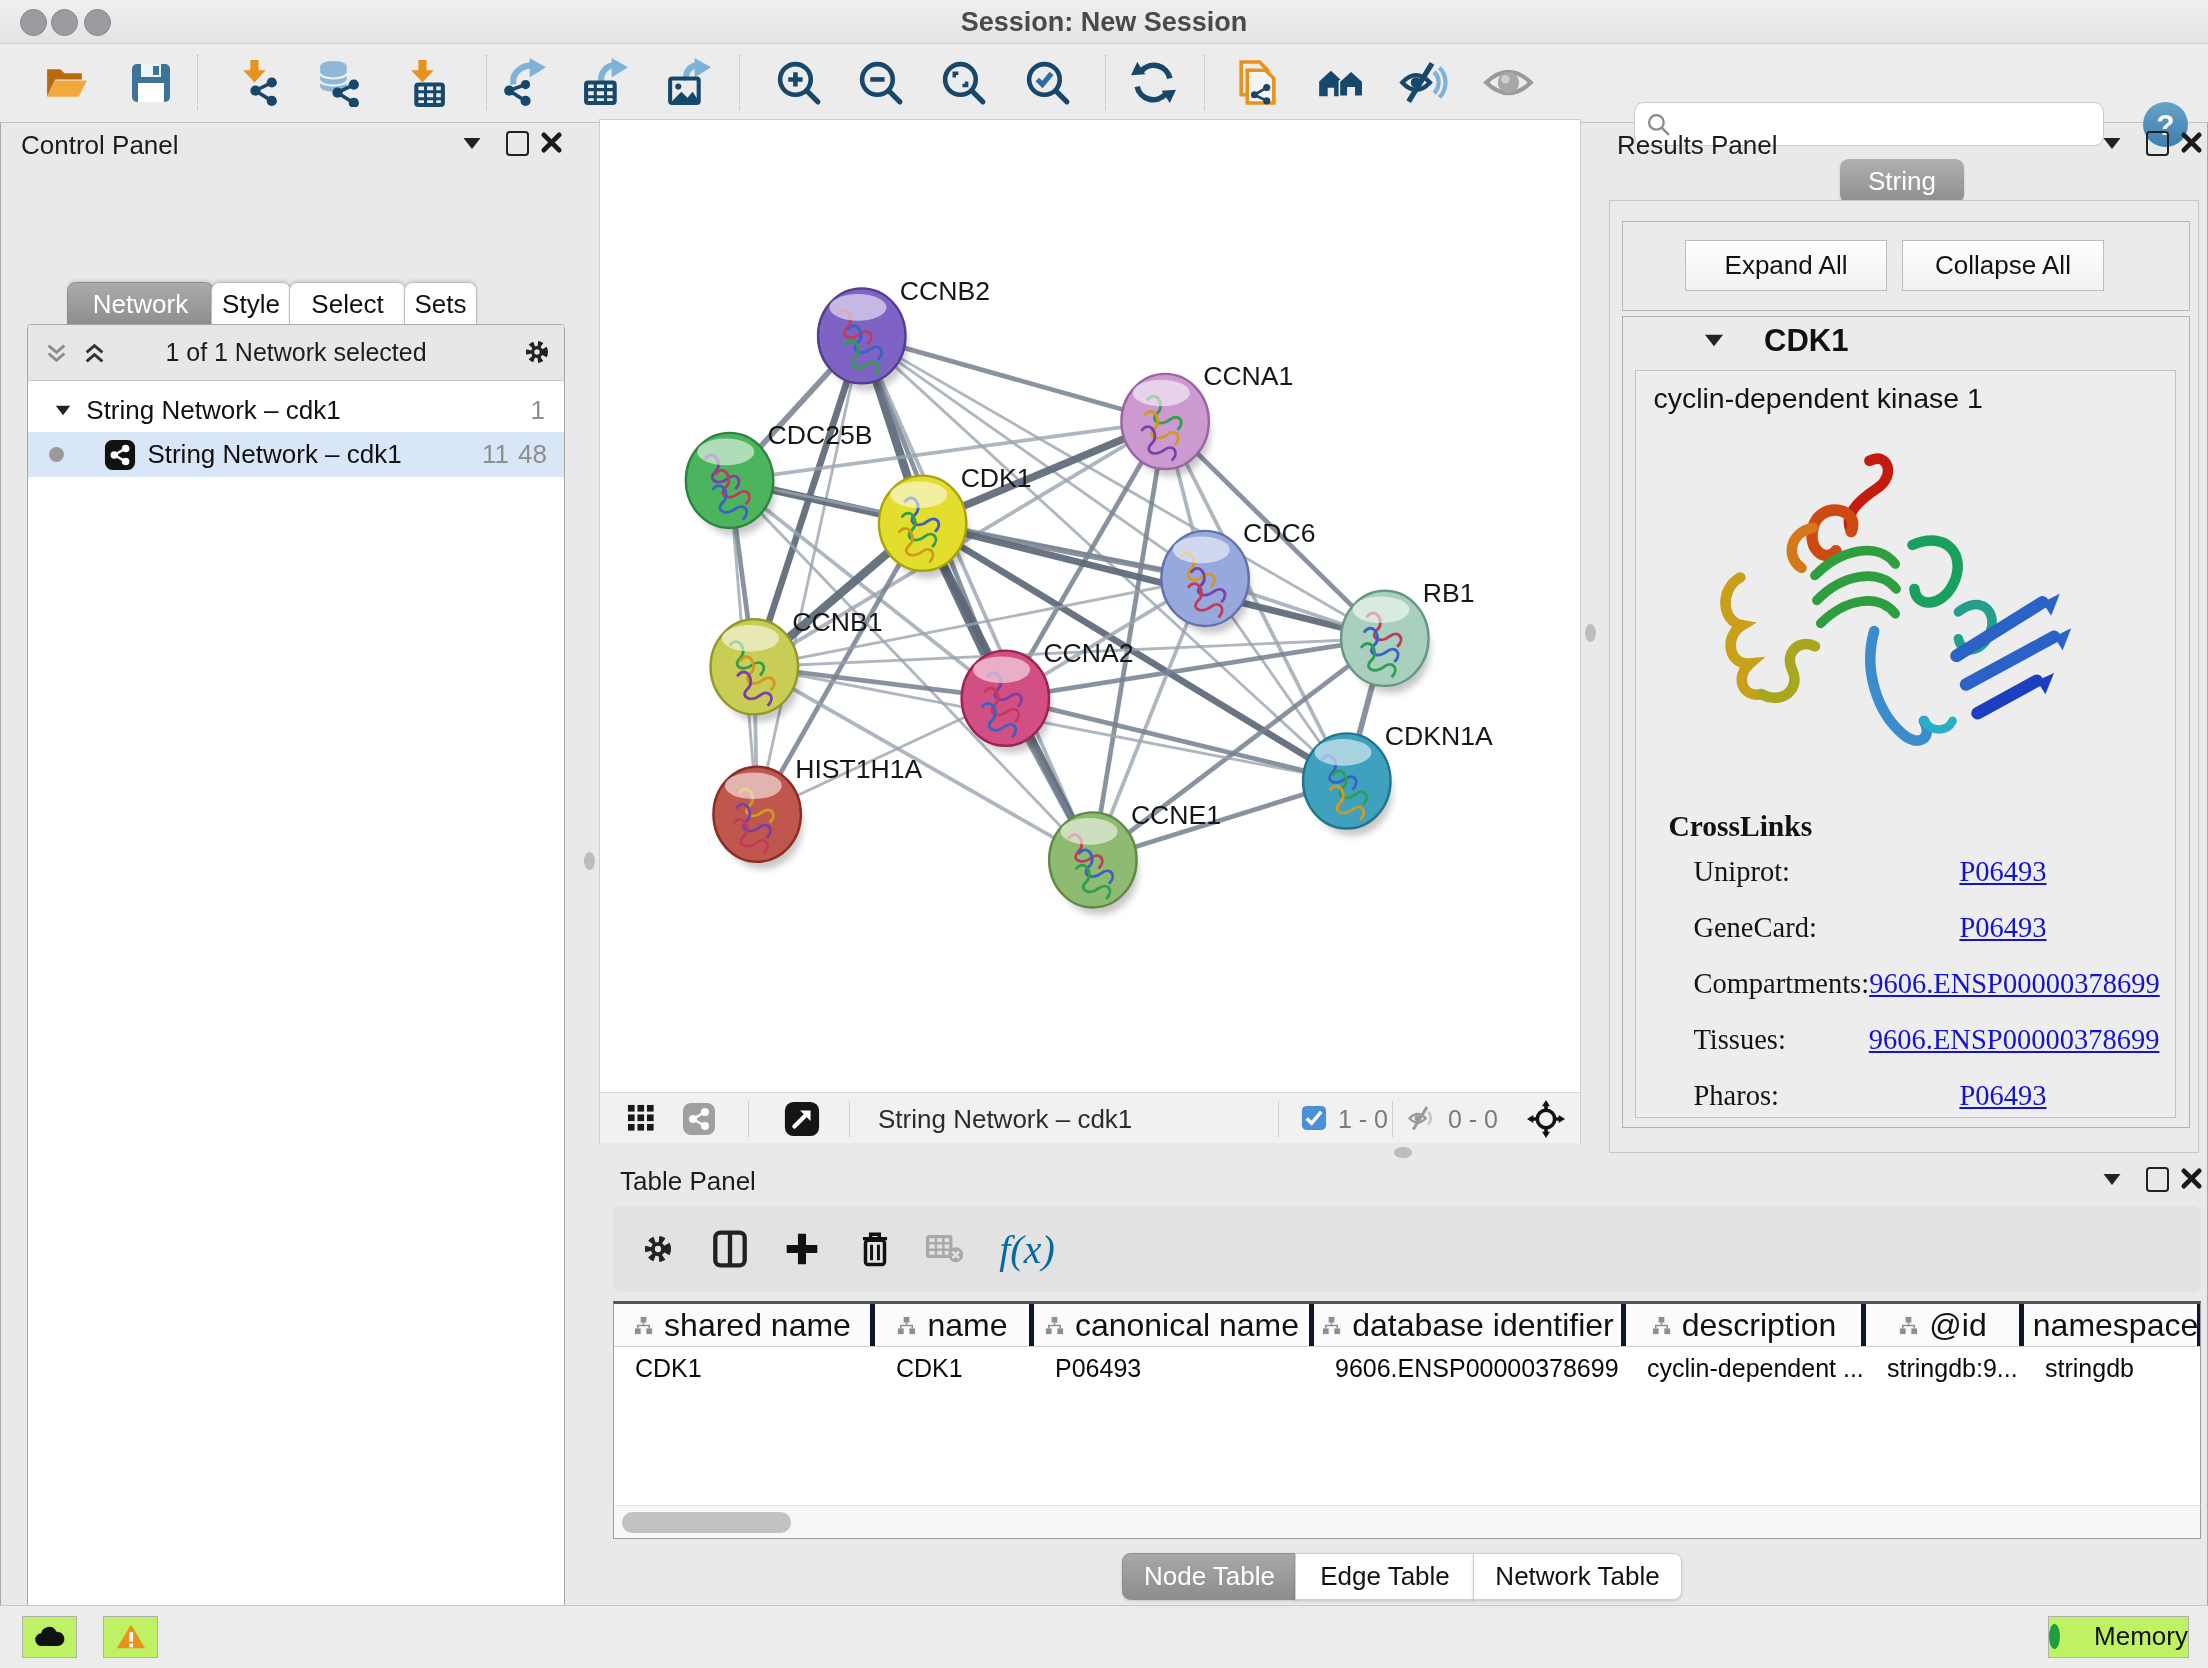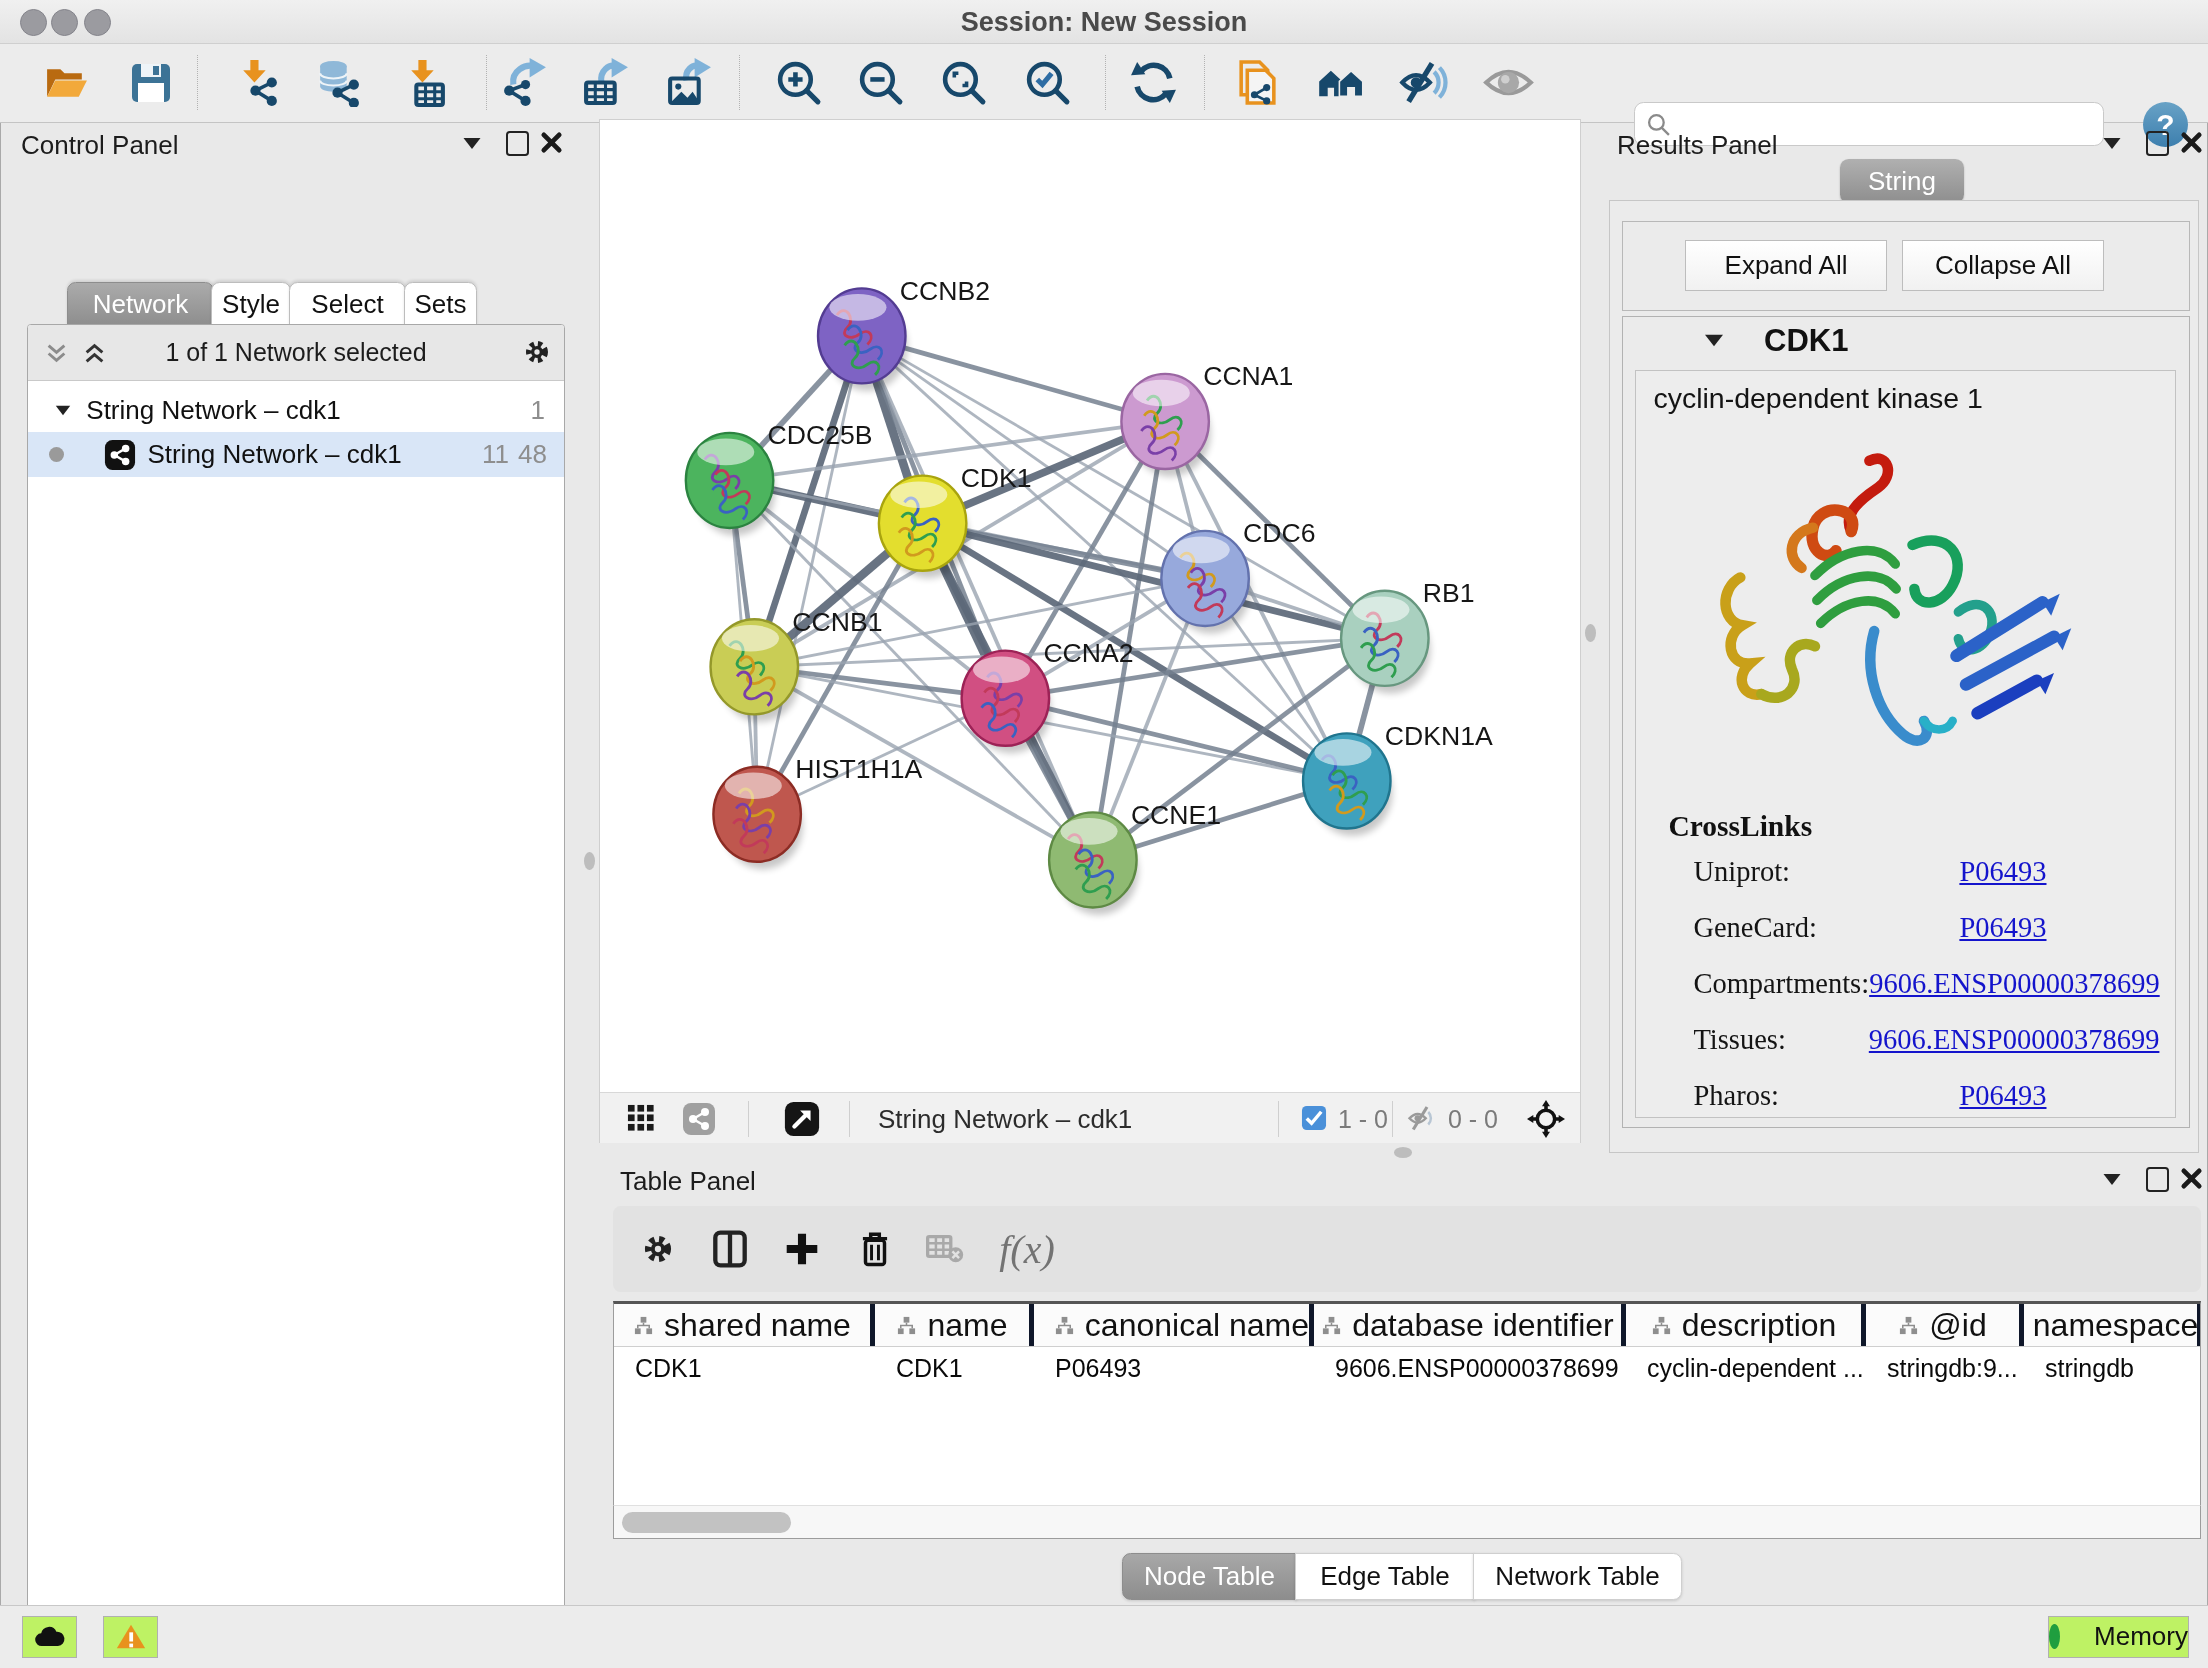--- a/index.html
+++ b/index.html
@@ -680,21 +680,21 @@
     </div>
     <div class="tp-icon" style="left:310px">
       <svg width="38" height="32" viewBox="0 0 46 38">
         <rect x="2" y="4" width="28" height="24" rx="2" fill="none" stroke="#a9a9a9" stroke-width="4"></rect>
         <path d="M2 12 h28 M2 20 h28 M12 4 v24 M21 4 v24" stroke="#a9a9a9" stroke-width="3"></path>
         <circle cx="36" cy="26" r="9" fill="#a9a9a9"></circle>
         <path d="M32 22 l8 8 M40 22 l-8 8" stroke="#e2e2e2" stroke-width="3"></path>
       </svg>
     </div>
     <div class="tp-icon" style="left:377px;width:74px">
-      <span style="font-family:'Liberation Serif',serif;font-style:italic;font-size:40px;color:#737373">f(x)</span>
+      <span style="font-family:'Liberation Serif',serif;font-style:italic;font-size:40px;color:#0369a1">f(x)</span>
     </div>
   </div>
 
   <div class="tbl">
     <div class="tbl-header" id="tbl-header">
         <div class="th" style="width: 261px;">
           <svg width="21" height="21" viewBox="0 0 22 22">
             <rect x="8" y="2" width="6" height="6" fill="#8e8e8e"></rect>
             <rect x="2" y="14" width="6" height="6" fill="#8e8e8e"></rect>
             <rect x="14" y="14" width="6" height="6" fill="#8e8e8e"></rect>
@@ -704,21 +704,21 @@
         </div>
         <div class="th" style="width: 159px;">
           <svg width="21" height="21" viewBox="0 0 22 22">
             <rect x="8" y="2" width="6" height="6" fill="#8e8e8e"></rect>
             <rect x="2" y="14" width="6" height="6" fill="#8e8e8e"></rect>
             <rect x="14" y="14" width="6" height="6" fill="#8e8e8e"></rect>
             <path d="M11 8 v3 M11 11 H5 v3 M11 11 h6 v3" stroke="#8e8e8e" stroke-width="1.6" fill="none"></path>
           </svg>
           <span>name</span>
         </div>
-        <div class="th" style="width: 280px; justify-content: flex-end;">
+        <div class="th" style="width: 280px;">
           <svg width="21" height="21" viewBox="0 0 22 22">
             <rect x="8" y="2" width="6" height="6" fill="#8e8e8e"></rect>
             <rect x="2" y="14" width="6" height="6" fill="#8e8e8e"></rect>
             <rect x="14" y="14" width="6" height="6" fill="#8e8e8e"></rect>
             <path d="M11 8 v3 M11 11 H5 v3 M11 11 h6 v3" stroke="#8e8e8e" stroke-width="1.6" fill="none"></path>
           </svg>
           <span>canonical name</span>
         </div>
         <div class="th" style="width: 312px;">
           <svg width="21" height="21" viewBox="0 0 22 22">

